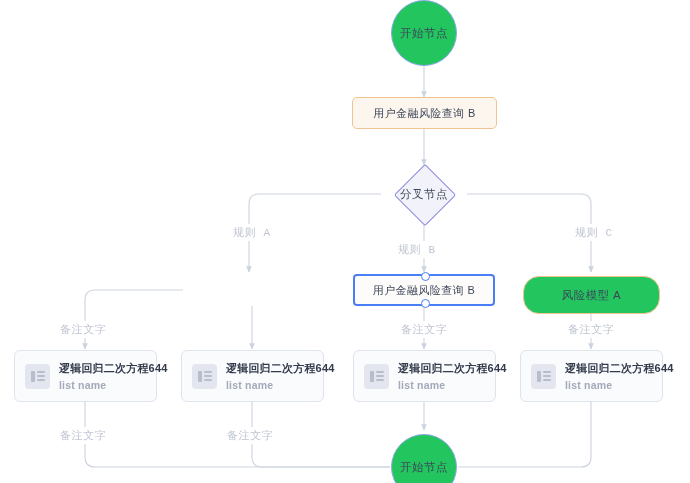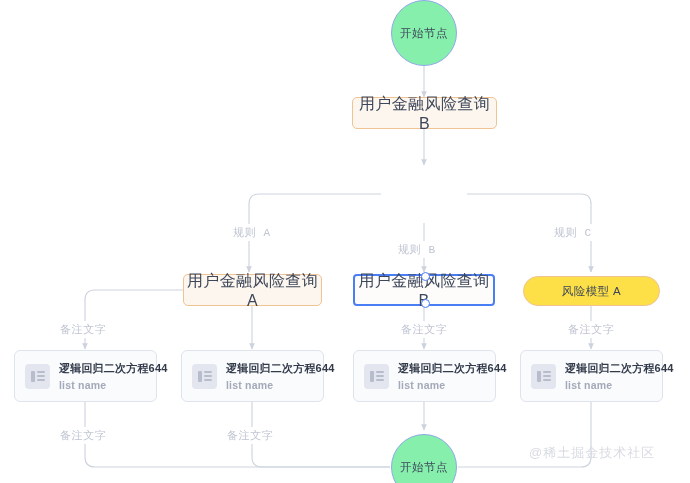--- a/index.html
+++ b/index.html
@@ -34,21 +34,21 @@
     justify-content: center;
     text-align: center;
   }
 
   
   .circle-node {
     width: 66px;
     height: 66px;
     border-radius: 50%;
     border: 1px solid #8fa9e8;
-    background: #86efac;
+    background: #22c55e;
     font-size: 11.5px;
     color: #3d4759;
     letter-spacing: 0.5px;
   }
 
   
   .diamond-wrap {
     position: absolute;
     width: 86px;
     height: 58px;
@@ -79,31 +79,31 @@
     color: #3d4759;
     letter-spacing: 0.5px;
   }
 
   
   .rect-node {
     height: 32px;
     border-radius: 5px;
     border: 1px solid #f0c392;
     background: #fdf6ef;
-    font-size: 16px;
+    font-size: 11px;
     color: #3d4759;
     letter-spacing: 0.4px;
   }
 
   
   .pill-node {
-    height: 30px;
+    height: 38px;
     border-radius: 16px;
     border: 1px solid #f0c392;
-    background: #fde047;
+    background: #22c55e;
     font-size: 11.5px;
     color: #3d4759;
     letter-spacing: 0.4px;
   }
 
   
   .rect-node.selected {
     border: 2px solid #4a7ef5;
     background: #fdfcfb;
     border-radius: 4px;
@@ -243,41 +243,42 @@
 
       <path d="M424,401 L424,430" marker-end="url(#arrow)"></path>
 
       <path d="M591,401 L591,457 Q591,467 581,467 L458,467"></path>
 
     </g>
   </svg>
 
   <div class="edge-label" style="left:228px; top:224px;">规则 A</div>
   <div class="edge-label" style="left:393px; top:241px;">规则 B</div>
-  <div class="edge-label" style="left:549px; top:224px;text-align:center;">规则 C</div>
+  <div class="edge-label" style="left:570px; top:224px;text-align:center;">规则 C</div>
 
   <div class="edge-label" style="left:55px; top:321px;">备注文字</div>
   <div class="edge-label" style="left:396px; top:321px;">备注文字</div>
   <div class="edge-label" style="left:563px; top:321px;">备注文字</div>
 
   <div class="edge-label" style="left:55px; top:427px;">备注文字</div>
   <div class="edge-label" style="left:222px; top:427px;">备注文字</div>
 
   <div class="node circle-node" style="left:391px; top:0px;">
     <span>开始节点</span>
   </div>
 
   <div class="node rect-node" style="left:352px; top:97px; width:145px;">
     <span>用户金融风险查询 B</span>
   </div>
 
-
-  <div class="node rect-node" style="left:183px; top:274px; width:139px;">
-    <span>用户金融风险查询 A</span>
-  </div>
+  <div class="diamond-wrap" style="left:381px; top:165px;">
+    <div class="diamond-shape"></div>
+    <div class="diamond-label">分叉节点</div>
+  </div>
+
 
   <div class="node rect-node selected" style="left:353px; top:274px; width:142px;">
     <span class="handle top"></span>
     <span>用户金融风险查询 B</span>
     <span class="handle bottom"></span>
   </div>
 
   <div class="node pill-node" style="left:523px; top:276px; width:137px;">
     <span>风险模型 A</span>
   </div>
@@ -311,15 +312,14 @@
     <span class="list-text">
       <span class="list-title">逻辑回归二次方程644</span>
       <span class="list-sub">list name</span>
     </span>
   </div>
 
   <div class="node circle-node" style="left:391px; top:434px;">
     <span>开始节点</span>
   </div>
 
-  <div class="watermark" style="left:529px; top:444px;">@稀土掘金技术社区</div>
 
 </div>
 
 </body></html>

